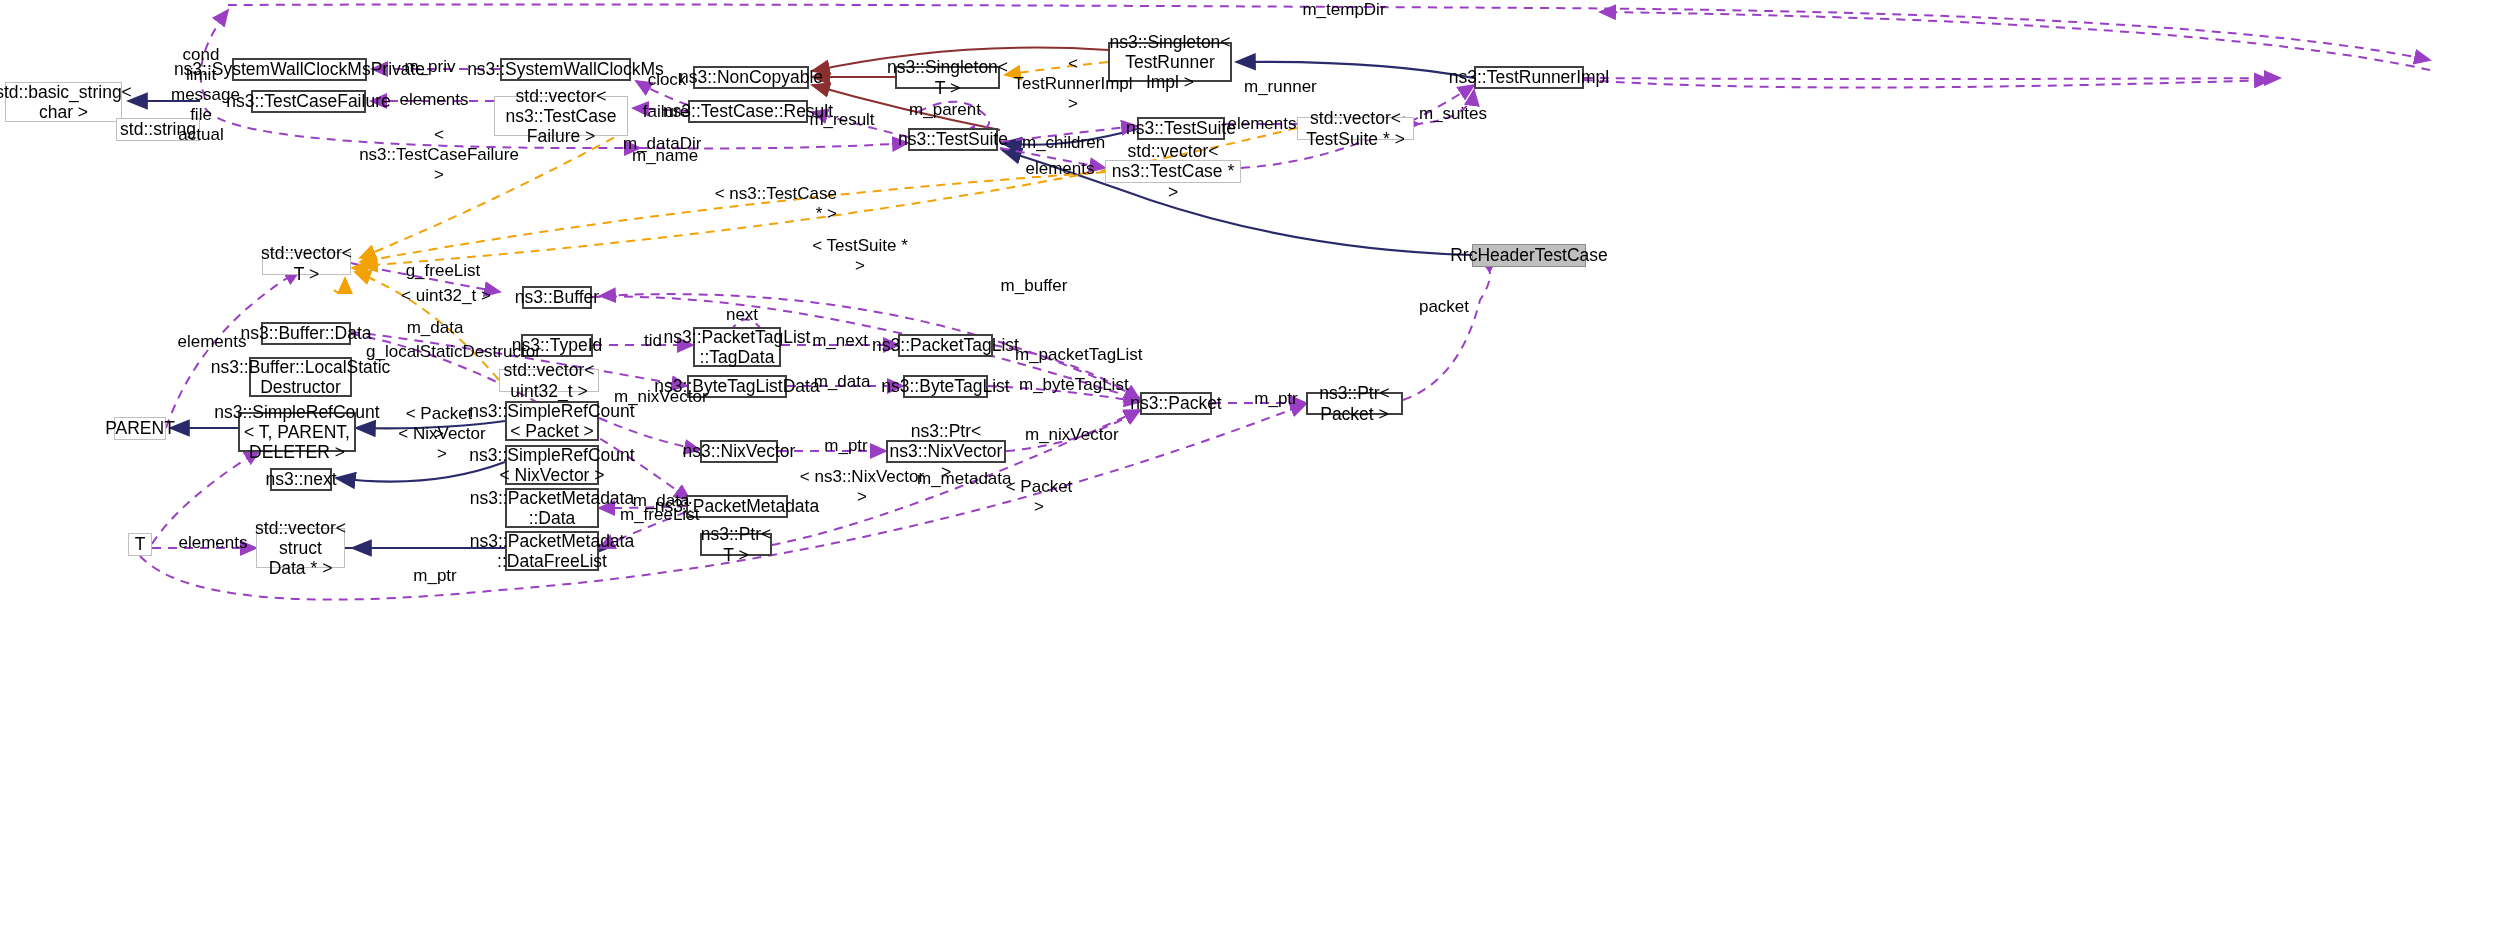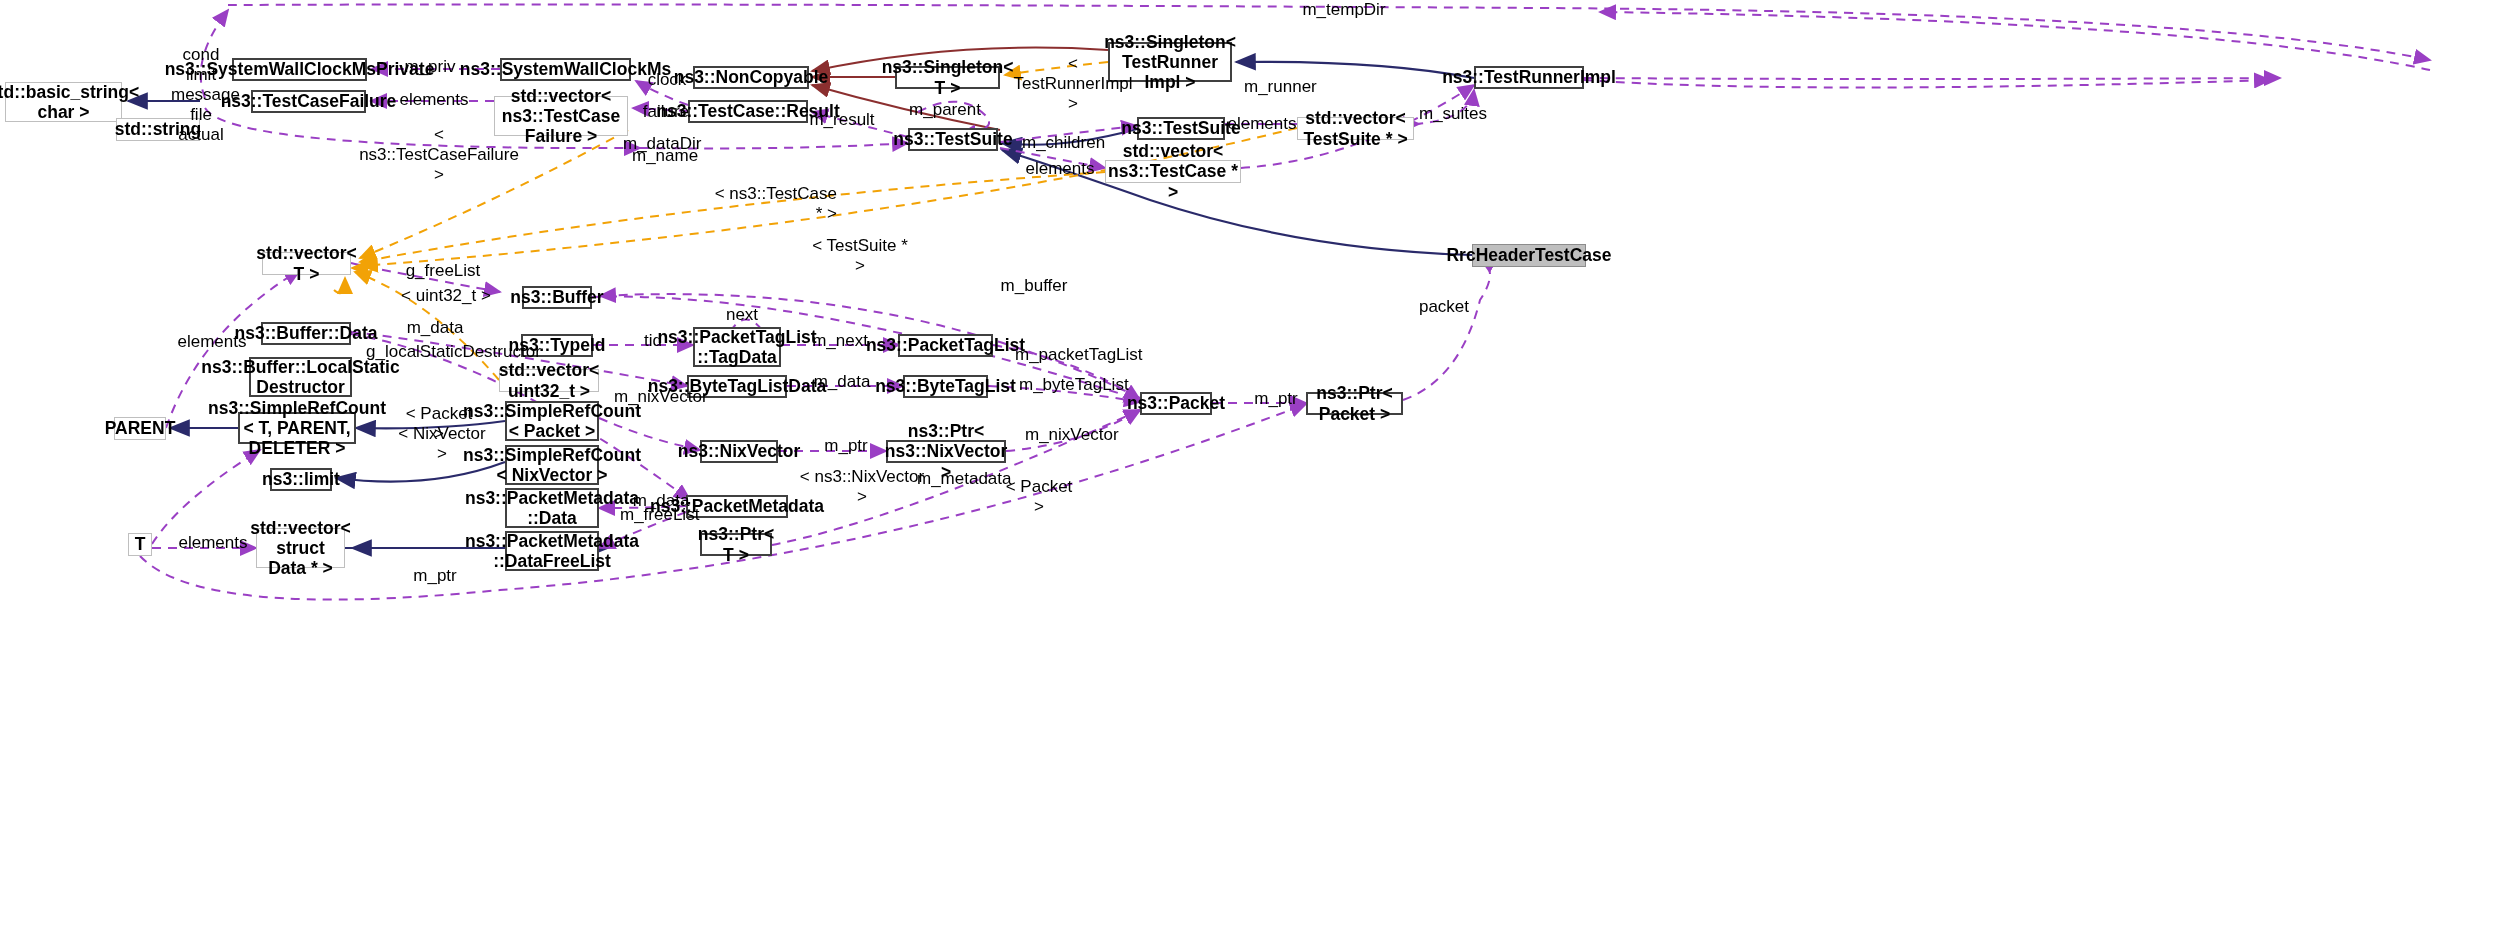--- a/index.html
+++ b/index.html
@@ -28,21 +28,20 @@
     display: flex;
     align-items: center;
     justify-content: center;
     text-align: center;
     background: #ffffff;
     font-size: 17.5px;
     line-height: 1.15;
     color: #000000;
     white-space: pre-line;
     padding: 1px 0;
-    font-weight: bold;
   }
   .node.solid {
     border: 2px solid #404040;
   }
   .node.grey {
     border: 1px solid #bfbfbf;
   }
   .node.highlight {
     border: 1px solid #8c8c8c;
     background: #bfbfbf;
@@ -169,23 +168,23 @@
       <div class="node solid" style="left: 1137px; top: 117px; width: 88px; height: 23px;">ns3::TestSuite</div>
       <div class="node grey" style="left: 1105px; top: 160px; width: 136px; height: 23px;">std::vector&lt; ns3::TestCase * &gt;</div>
       <div class="node grey" style="left: 1297px; top: 117px; width: 117px; height: 23px;">std::vector&lt; TestSuite * &gt;</div>
       <div class="node solid" style="left: 1474px; top: 66px; width: 110px; height: 23px;">ns3::TestRunnerImpl</div>
       <div class="node highlight" style="left: 1472px; top: 244px; width: 114px; height: 23px;">RrcHeaderTestCase</div>
       <div class="node grey" style="left: 262px; top: 252px; width: 89px; height: 23px;">std::vector&lt; T &gt;</div>
       <div class="node solid" style="left: 261px; top: 322px; width: 90px; height: 23px;">ns3::Buffer::Data</div>
       <div class="node solid" style="left: 249px; top: 357px; width: 103px; height: 40px;">ns3::Buffer::LocalStatic
 Destructor</div>
       <div class="node grey" style="left: 114px; top: 417px; width: 52px; height: 23px;">PARENT</div>
-      <div class="node solid" style="left: 238px; top: 412px; width: 118px; height: 32px;">ns3::SimpleRefCount
+      <div class="node solid" style="left: 238px; top: 412px; width: 118px; height: 40px;">ns3::SimpleRefCount
 &lt; T, PARENT, DELETER &gt;</div>
-      <div class="node solid" style="left: 270px; top: 468px; width: 62px; height: 23px;">ns3::limit</div>
+      <div class="node solid" style="left: 270px; top: 468px; width: 62px; height: 23px;">ns3::next</div>
       <div class="node grey" style="left: 128px; top: 533px; width: 24px; height: 23px;">T</div>
       <div class="node grey" style="left: 256px; top: 528px; width: 89px; height: 40px;">std::vector&lt; struct
 Data * &gt;</div>
       <div class="node solid" style="left: 522px; top: 286px; width: 70px; height: 23px;">ns3::Buffer</div>
       <div class="node solid" style="left: 521px; top: 334px; width: 72px; height: 23px;">ns3::TypeId</div>
       <div class="node grey" style="left: 499px; top: 369px; width: 100px; height: 23px;">std::vector&lt; uint32_t &gt;</div>
       <div class="node solid" style="left: 505px; top: 401px; width: 94px; height: 40px;">ns3::SimpleRefCount
 &lt; Packet &gt;</div>
       <div class="node solid" style="left: 505px; top: 445px; width: 94px; height: 40px;">ns3::SimpleRefCount
 &lt; NixVector &gt;</div>

